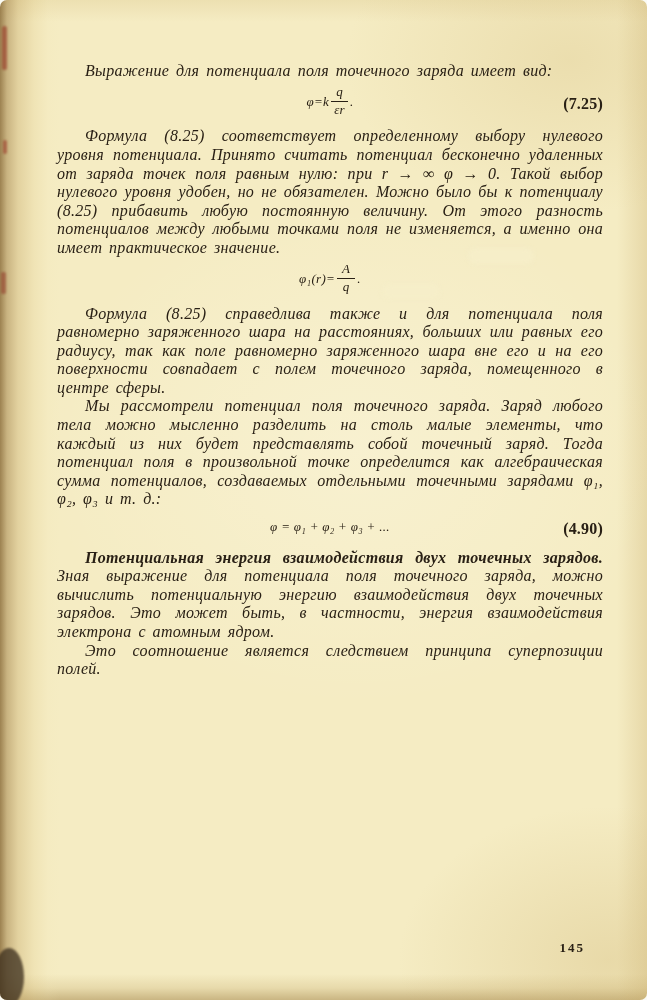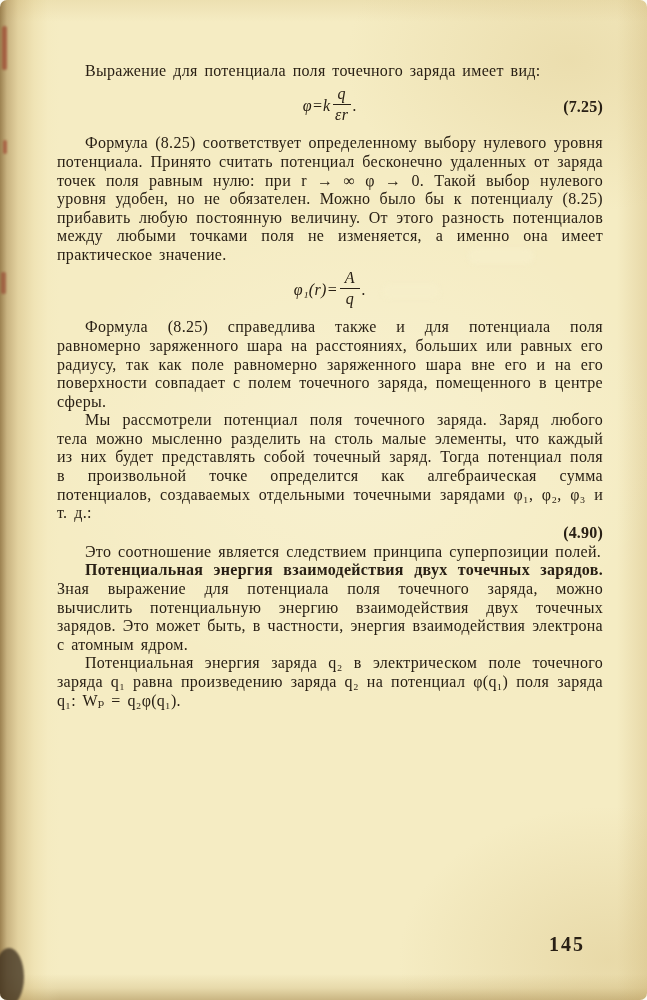--- a/index.html
+++ b/index.html
@@ -55,34 +55,35 @@
     font-size: 16px;
     line-height: 18.6px;
     letter-spacing: 0.3px;
     word-spacing: 2.5px;
     color: #292015;
     text-align: justify;
   }
   .text-block p {
     margin: 0;
     text-indent: 28px;
+    font-style: italic;
   }
   .lead-bold { font-weight: bold; }
 
   .formula-row {
     position: relative;
     text-align: center;
     text-indent: 0;
     padding: 6px 0 8px;
     word-spacing: normal;
   }
   .formula-body {
     display: inline-block;
     font-style: italic;
-    font-size: 16px;
+    font-size: 13px;
   }
   .frac {
     display: inline-flex;
     flex-direction: column;
     vertical-align: middle;
     text-align: center;
     line-height: 1.15;
     margin: 0 2px;
     position: relative;
     top: -2px;
@@ -98,21 +99,21 @@
     font-weight: bold;
     letter-spacing: 0.2px;
   }
   .row-826 { padding: 8px 0 12px; }
 
   .page-number {
     position: absolute;
     right: 62px;
     bottom: 44px;
     font-family: "Liberation Serif", "DejaVu Serif", serif;
-    font-size: 20px;
+    font-size: 13px;
     font-weight: bold;
     letter-spacing: 2px;
     color: #292015;
   }
 </style>
 </head>
 <body>
 
 <div class="page">
 
@@ -145,26 +146,26 @@
             <span class="den">q</span>
           </span><span>.</span></span>
     </div>
 
 
     <p>Формула (8.25) справедлива также и для потенциала поля равномерно заряженного шара на расстояниях, больших или равных его радиусу, так как поле равномерно заряженного шара вне его и на его поверхности совпадает с полем точечного заряда, помещенного в центре сферы.</p>
 
     <p>Мы рассмотрели потенциал поля точечного заряда. Заряд любого тела можно мысленно разделить на столь малые элементы, что каждый из них будет представлять собой точечный заряд. Тогда потенциал поля в произвольной точке определится как алгебраическая сумма потенциалов, создаваемых отдельными точечными зарядами φ₁, φ₂, φ₃ и т. д.:</p>
 
     <div class="formula-row row-826">
+      <span class="formula-body">φ = φ₁ + φ₂ + φ₃ + ...</span>
       <span class="formula-label">(4.90)</span>
     </div>
 
+    <p><span class="lead-bold">Потенциальная энергия взаимодействия двух точечных зарядов.</span><span> Зная выражение для потенциала поля точечного заряда, можно вычислить потенциальную энергию взаимодействия двух точечных зарядов. Это может быть, в частности, энергия взаимодействия электрона с атомным ядром.</span></p>
+
     <p>Это соотношение является следствием принципа суперпозиции полей.</p>
 
-    <p><span class="lead-bold">Потенциальная энергия взаимодействия двух точечных зарядов.</span><span> Зная выражение для потенциала поля точечного заряда, можно вычислить потенциальную энергию взаимодействия двух точечных зарядов. Это может быть, в частности, энергия взаимодействия электрона с атомным ядром.</span></p>
-
-    <p>Потенциальная энергия заряда q₂ в электрическом поле точечного заряда q₁ равна произведению заряда q₂ на потенциал φ(q₁) поля заряда q₁: Wₚ = q₂φ(q₁).</p>
 
   </div>
 
   <div class="page-number">145</div>
 
 </div>
 
 </body></html>

